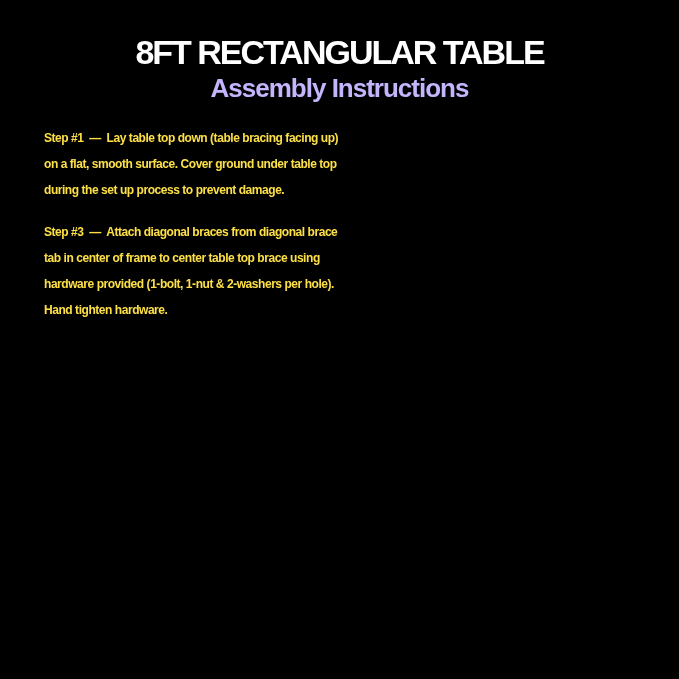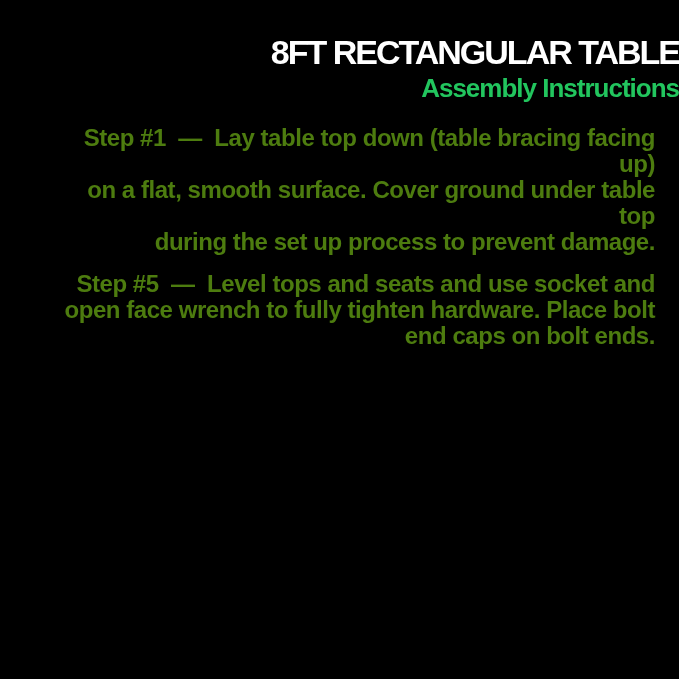--- a/index.html
+++ b/index.html
@@ -1,15 +1,15 @@
 <!DOCTYPE html>
 <html><head>
   <meta charset="utf-8">
   <style>
-    * { margin: 0; padding: 0; box-sizing: border-box; text-align: right; }
+    * { margin: 0; padding: 0; box-sizing: border-box; }
     html, body {
       background: #000000;
     }
     .page {
       position: relative;
       width: 679px;
       height: 679px;
       background: #000000;
       color: #ffffff;
       font-family: "Liberation Sans", sans-serif;
@@ -25,47 +25,47 @@
       line-height: 38px;
       letter-spacing: -2px;
       color: #ffffff;
       font-weight: 700;
     }
     .subtitle {
       font-size: 26px;
       line-height: 30px;
       letter-spacing: -1px;
       margin-top: 2px;
-      color: #22c55e;
+      color: #c4b5fd;
       font-weight: 700;
     }
     .steps {
       margin: 22px 24px 0 44px;
     }
     .step {
-      font-size: 24px;
+      font-size: 12px;
       line-height: 26px;
       letter-spacing: -0.45px;
       white-space: pre-wrap;
       margin-bottom: 16px;
-      color: #4d7c0f;
+      color: #fde047;
       font-weight: 700;
-      margin-left: 8px;
     }
   </style>
 </head>
 <body>
 
 <div class="page">
   <div class="header">
     <h1 class="title">8FT RECTANGULAR TABLE</h1>
     <h2 class="subtitle">Assembly Instructions</h2>
   </div>
 
   <div class="steps">
     <p class="step">Step #1  —  Lay table top down (table bracing facing up)
 on a flat, smooth surface. Cover ground under table top
 during the set up process to prevent damage.</p>
-    <p class="step">Step #5  —  Level tops and seats and use socket and
-open face wrench to fully tighten hardware. Place bolt
-end caps on bolt ends.</p>
+    <p class="step">Step #3  —  Attach diagonal braces from diagonal brace
+tab in center of frame to center table top brace using
+hardware provided (1-bolt, 1-nut &amp; 2-washers per hole).
+Hand tighten hardware.</p>
   </div>
 </div>
 
 </body></html>

